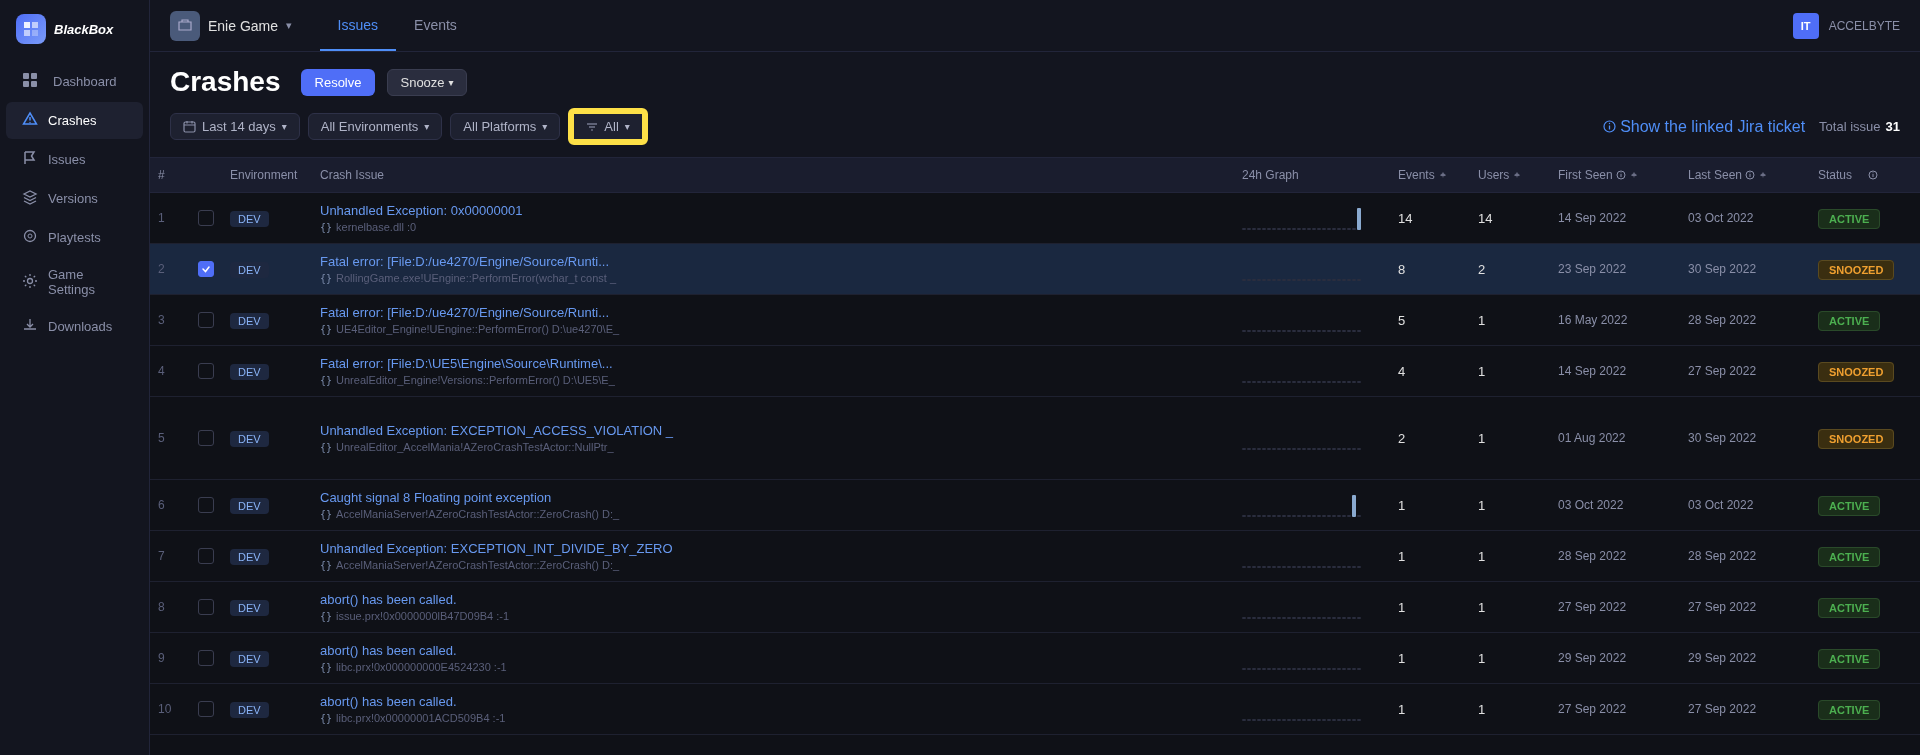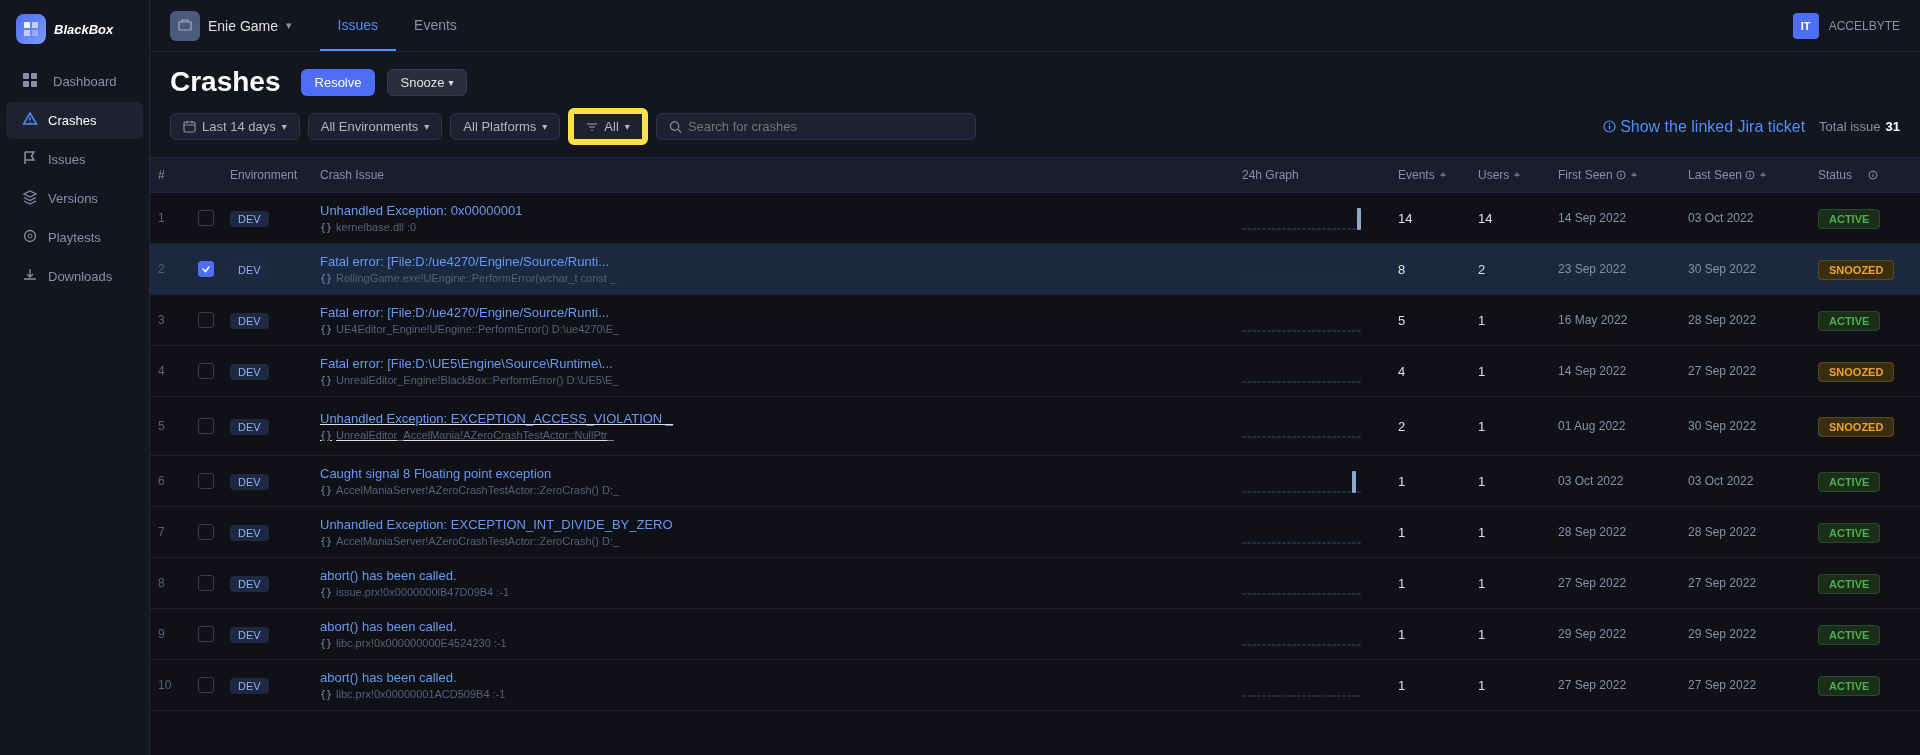--- a/index.html
+++ b/index.html
@@ -73,20 +73,29 @@
   <div style="display:flex; align-items:center; gap:10px; padding:9px 16px; cursor:pointer; color:#8a8fa8; font-size:13px; margin:1px 6px; border-radius:6px;">
     <span style="width:16px; text-align:center;">
       <svg width="16" height="16" viewBox="0 0 16 16" fill="none">
           <circle cx="8" cy="8" r="5.5" stroke="#8a8fa8" stroke-width="1.3"></circle>
           <circle cx="8" cy="8" r="2" stroke="#8a8fa8" stroke-width="1"></circle>
         </svg>
     </span>
     <span>Playtests</span>
   </div>
 
+  <div style="display:flex; align-items:center; gap:10px; padding:9px 16px; cursor:pointer; color:#8a8fa8; font-size:13px; margin:1px 6px; border-radius:6px;">
+    <span style="width:16px; text-align:center;">
+      <svg width="16" height="16" viewBox="0 0 16 16" fill="none">
+          <circle cx="8" cy="8" r="2.5" stroke="#8a8fa8" stroke-width="1.3"></circle>
+          <path d="M8 1v2M8 13v2M1 8h2M13 8h2M2.9 2.9l1.4 1.4M11.7 11.7l1.4 1.4M2.9 13.1l1.4-1.4M11.7 4.3l1.4-1.4" stroke="#8a8fa8" stroke-width="1.3"></path>
+        </svg>
+    </span>
+    <span>Game Settings</span>
+  </div>
 
   <div style="display:flex; align-items:center; gap:10px; padding:9px 16px; cursor:pointer; color:#8a8fa8; font-size:13px; margin:1px 6px; border-radius:6px;">
     <span style="width:16px; text-align:center;">
       <svg width="16" height="16" viewBox="0 0 16 16" fill="none">
           <path d="M8 2v8M5 7l3 3 3-3M2 12h12" stroke="#8a8fa8" stroke-width="1.3"></path>
         </svg>
     </span>
     <span>Downloads</span>
   </div>
 </nav>
@@ -158,27 +167,20 @@
       <div style="background:#1e2130; color:#b0b4c8; border:6px solid #fde047; padding:5px 12px; border-radius:6px; cursor:pointer; font-size:13px; display:flex; align-items:center; gap:6px;">
         <svg width="12" height="12" viewBox="0 0 12 12" fill="none">
             <line x1="1" y1="3" x2="11" y2="3" stroke="#8a8fa8" stroke-width="1.2"></line>
             <line x1="3" y1="6" x2="9" y2="6" stroke="#8a8fa8" stroke-width="1.2"></line>
             <line x1="5" y1="9" x2="7" y2="9" stroke="#8a8fa8" stroke-width="1.2"></line>
           </svg>
         <span>All</span>
         <span style="font-size:10px;">▾</span>
       </div>
 
-      <div style="display:flex; align-items:center; gap:6px; background:#1e2130; border:1px solid #2e3148; border-radius:6px; padding:5px 12px; flex:1; max-width:320px;">
-        <svg width="14" height="14" viewBox="0 0 14 14" fill="none">
-            <circle cx="6" cy="6" r="4.5" stroke="#8a8fa8" stroke-width="1.3"></circle>
-            <line x1="9.5" y1="9.5" x2="13" y2="13" stroke="#8a8fa8" stroke-width="1.3"></line>
-          </svg>
-        <input style="background: transparent; border: none; outline: none; color: rgb(138, 143, 168); font-size: 13px; width: 100%;" placeholder="Search for crashes">
-      </div>
 
       <div style="margin-left:auto; display:flex; align-items:center; gap:14px;">
         <div style="color:#4f8ef7; font-size:16px; cursor:pointer; display:flex; align-items:center; gap:4px;">
           <svg width="13" height="13" viewBox="0 0 13 13" fill="none">
               <circle cx="6.5" cy="6.5" r="5.5" stroke="#4f8ef7" stroke-width="1.2"></circle>
               <line x1="6.5" y1="5.5" x2="6.5" y2="9.5" stroke="#4f8ef7" stroke-width="1.3"></line>
               <circle cx="6.5" cy="3.5" r="0.7" fill="#4f8ef7"></circle>
             </svg>
           <span>Show the linked Jira ticket</span>
         </div>
@@ -420,21 +422,21 @@
     <td style="padding:10px 8px;">
               <div style="width:16px; height:16px; border:1px solid #3a3d50; border-radius:3px; background:transparent; cursor:pointer;"></div>
             </td>
     <td style="padding:10px 8px;">
       <span style="background:#1e2840; color:#8ab4f8; padding:2px 8px; border-radius:4px; font-size:11px; font-weight:500;">DEV</span>
     </td>
     <td style="padding:10px 8px; max-width:380px;">
       <div style="color:#6899f0; font-size:13px; cursor:pointer; white-space:nowrap; overflow:hidden; text-overflow:ellipsis;">Fatal error: [File:D:\UE5\Engine\Source\Runtime\...</div>
       <div style="color:#5a5f7a; font-size:11px; margin-top:3px; display:flex; align-items:center; gap:4px; white-space:nowrap; overflow:hidden; text-overflow:ellipsis;">
         <span style="color:#7a8aaa; font-size:10px; font-family:monospace;">{}</span>
-        <span>UnrealEditor_Engine!BlackBox::PerformError() D:\UE5\E_</span>
+        <span>UnrealEditor_Engine!Versions::PerformError() D:\UE5\E_</span>
       </div>
     </td>
     <td style="padding:10px 8px;">
       <svg width="140" height="24" viewBox="0 0 140 24" style="display:block;">
                 <rect x="0" y="22" width="4" height="2" fill="#2a2d3e" rx="1"></rect>
                 <rect x="5" y="22" width="4" height="2" fill="#2a2d3e" rx="1"></rect>
                 <rect x="10" y="22" width="4" height="2" fill="#2a2d3e" rx="1"></rect>
                 <rect x="15" y="22" width="4" height="2" fill="#2a2d3e" rx="1"></rect>
                 <rect x="20" y="22" width="4" height="2" fill="#2a2d3e" rx="1"></rect>
                 <rect x="25" y="22" width="4" height="2" fill="#2a2d3e" rx="1"></rect>
@@ -467,21 +469,21 @@
     </td>
   </tr>
           <tr style="border-bottom: 1px solid rgb(30, 33, 48);">
     <td style="padding:10px 8px; color:#5a5f7a; font-size:12px;">5</td>
     <td style="padding:10px 8px;">
               <div style="width:16px; height:16px; border:1px solid #3a3d50; border-radius:3px; background:transparent; cursor:pointer;"></div>
             </td>
     <td style="padding:10px 8px;">
       <span style="background:#1e2840; color:#8ab4f8; padding:2px 8px; border-radius:4px; font-size:11px; font-weight:500;">DEV</span>
     </td>
-    <td style="padding:14px 8px; max-width:380px;text-decoration:underline;">
+    <td style="padding:26px 8px; max-width:380px;">
       <div style="color:#6899f0; font-size:13px; cursor:pointer; white-space:nowrap; overflow:hidden; text-overflow:ellipsis;">Unhandled Exception: EXCEPTION_ACCESS_VIOLATION _</div>
       <div style="color:#5a5f7a; font-size:11px; margin-top:3px; display:flex; align-items:center; gap:4px; white-space:nowrap; overflow:hidden; text-overflow:ellipsis;">
         <span style="color:#7a8aaa; font-size:10px; font-family:monospace;">{}</span>
         <span>UnrealEditor_AccelMania!AZeroCrashTestActor::NullPtr_</span>
       </div>
     </td>
     <td style="padding:10px 8px;">
       <svg width="140" height="24" viewBox="0 0 140 24" style="display:block;">
                 <rect x="0" y="22" width="4" height="2" fill="#2a2d3e" rx="1"></rect>
                 <rect x="5" y="22" width="4" height="2" fill="#2a2d3e" rx="1"></rect>

